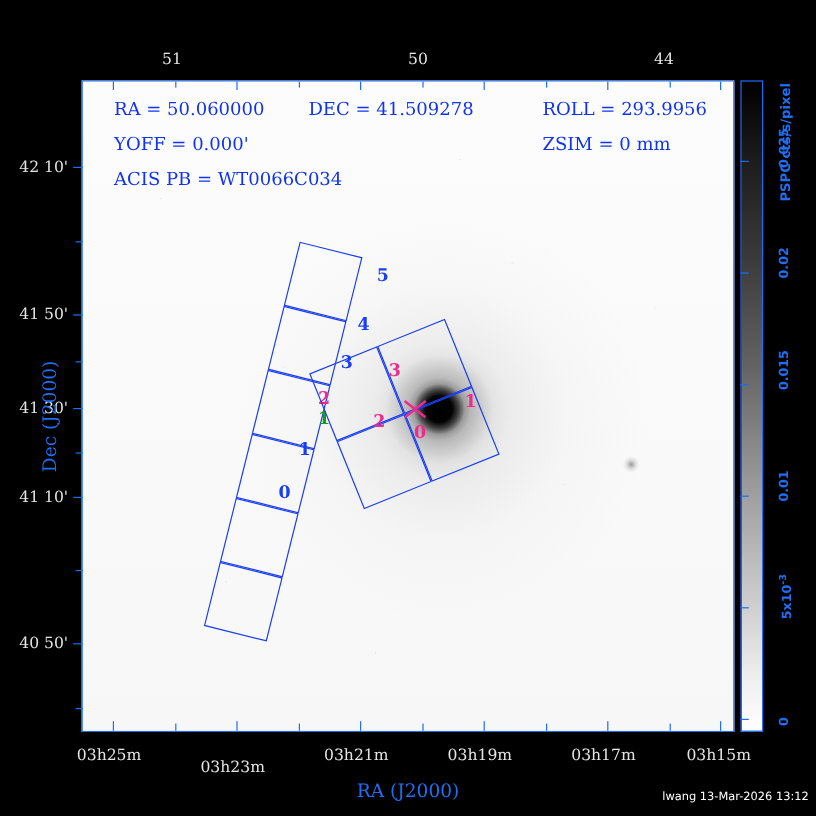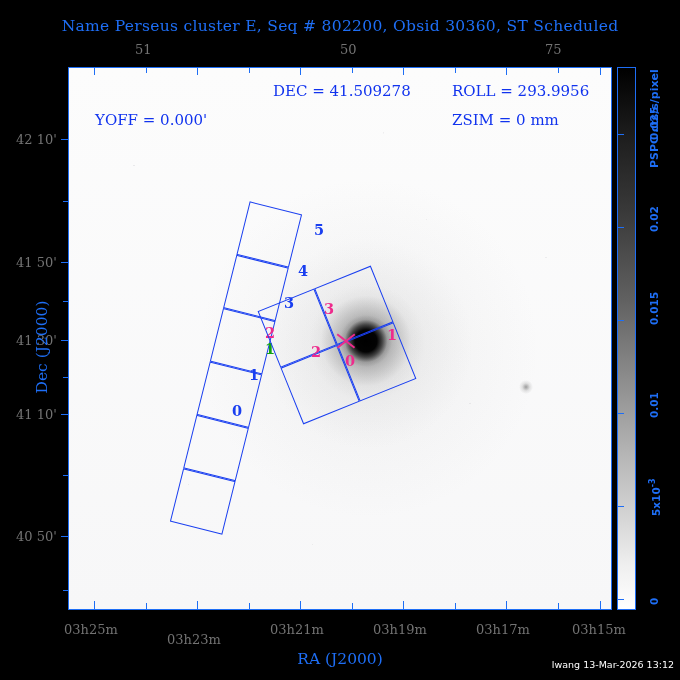--- a/index.html
+++ b/index.html
@@ -51,21 +51,21 @@
         font-family:"DejaVu Sans","Liberation Sans",sans-serif;font-weight:700;}
 
   
   #xmark{position:absolute;width:22px;height:22px;}
   #xmark i{position:absolute;left:0;top:10px;width:22px;height:1.6px;background:#ee2b8c;display:block;}
   #xmark i:first-child{transform:rotate(38deg);}
   #xmark i:last-child{transform:rotate(-38deg);}
 
   
   .tk{position:absolute;background:#1e6ef5;}
-  .tx{position:absolute;color:#737373;font-size:13px;white-space:nowrap;}
+  .tx{position:absolute;color:#e5e5e5;font-size:13px;white-space:nowrap;}
 
   
   #cbar{position:absolute;left:617px;top:67px;width:19px;height:543px;
         border:1.5px solid #1e6ef5;box-sizing:border-box;
         background:linear-gradient(180deg,#000 0%,#1c1c1c 12%,#3a3a3a 27%,#616161 43%,#8e8e8e 58%,#b4b4b4 71%,#d5d5d5 83%,#efefef 92%,#fff 100%);}
   .cbl{position:absolute;color:#1e6ef5;font-size:10.5px;white-space:nowrap;
        transform-origin:left top;transform:rotate(-90deg);
        font-family:"DejaVu Sans","Liberation Sans",sans-serif;font-weight:700;}
   #cbtitle{position:absolute;color:#1e6ef5;font-size:11px;white-space:nowrap;
        transform-origin:left top;transform:rotate(-90deg);
@@ -76,25 +76,24 @@
   #ytitle{color:#1e6ef5;position:absolute;left:-28px;top:338px;width:140px;text-align:center;
           font-size:15.5px;transform:rotate(-90deg);}
   #stamp{position:absolute;right:6px;top:659px;color:#fff;font-size:9.5px;
          font-family:"DejaVu Sans","Liberation Sans",sans-serif;white-space:nowrap;}
 </style>
 </head>
 <body>
 
 <div id="root">
 
-  <div class="txt" id="title">Name Perseus cluster E, Seq # 802200, Obsid 30360, ST Scheduled</div>
 
   <div class="tx" style="left:135px;top:42px;">51</div>
   <div class="tx" style="left:340px;top:42px;">50</div>
-  <div class="tx" style="left:545px;top:42px;">75</div>
+  <div class="tx" style="left:545px;top:42px;">44</div>
 
   <div class="tx" style="left:16px;top:132px;">42 10'</div>
   <div class="tx" style="left:16px;top:255px;text-align:center;">41 50'</div>
   <div class="tx" style="left:16px;top:333px;">41 30'</div>
   <div class="tx" style="left:16px;top:407px;">41 10'</div>
   <div class="tx" style="left:16px;top:529px;">40 50'</div>
 
   <div id="ytitle">Dec (J2000)</div>
 
   <div class="tx" style="left:64px;top:622px;">03h25m</div>
@@ -103,24 +102,26 @@
   <div class="tx" style="left:373px;top:622px;">03h19m</div>
   <div class="tx" style="left:476px;top:622px;">03h17m</div>
   <div class="tx" style="left:572px;top:622px;">03h15m</div>
 
   <div class="txt" id="xtitle">RA (J2000)</div>
 
   <div id="plot">
     <div id="sky"></div>
     <div id="grain"></div>
 
-    <div class="hdr" style="left:204px;top:14px;">DEC = 41.509278</div>
+    <div class="hdr" style="left:26px;top:14px;">RA = 50.060000</div>
+    <div class="hdr" style="left:188px;top:14px;">DEC = 41.509278</div>
     <div class="hdr" style="left:383px;top:14px;">ROLL = 293.9956</div>
     <div class="hdr" style="left:26px;top:43px;">YOFF =   0.000'</div>
     <div class="hdr" style="left:383px;top:43px;">ZSIM = 0 mm</div>
+    <div class="hdr" style="left:26px;top:72px;">ACIS PB = WT0066C034</div>
 
     <div style="position:absolute;left:140px;top:135px;width:54px;height:330px;transform:rotate(14deg);transform-origin:50% 50%;">
       <div class="chip" style="left:0;top:0;width:54px;height:55px;"></div>
       <div class="chip" style="left:0;top:55px;width:54px;height:55px;"></div>
       <div class="chip" style="left:0;top:110px;width:54px;height:55px;"></div>
       <div class="chip" style="left:0;top:165px;width:54px;height:55px;"></div>
       <div class="chip" style="left:0;top:220px;width:54px;height:55px;"></div>
       <div class="chip" style="left:0;top:275px;width:54px;height:55px;"></div>
     </div>
 

